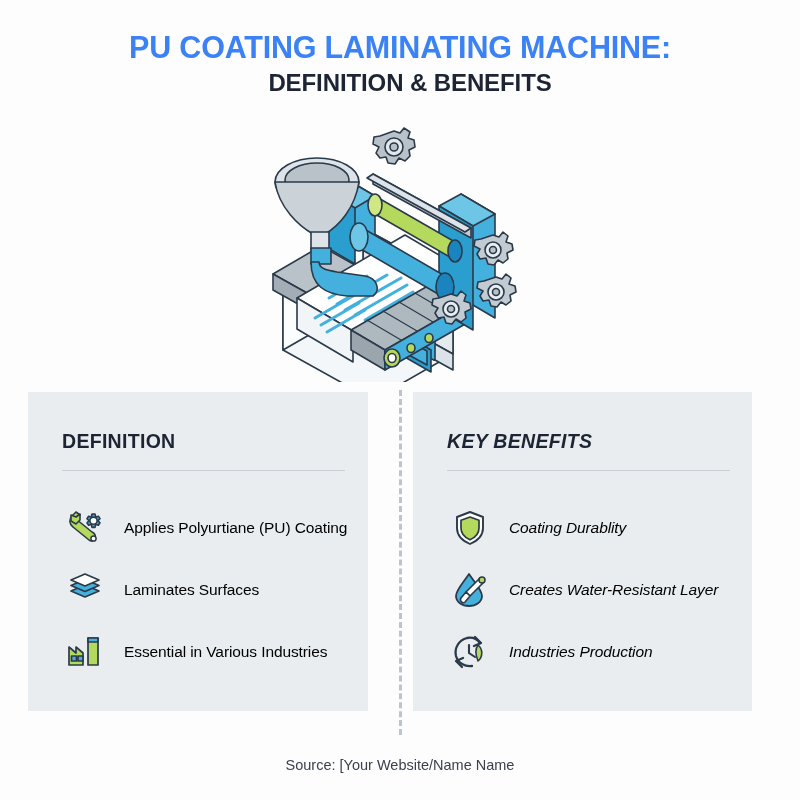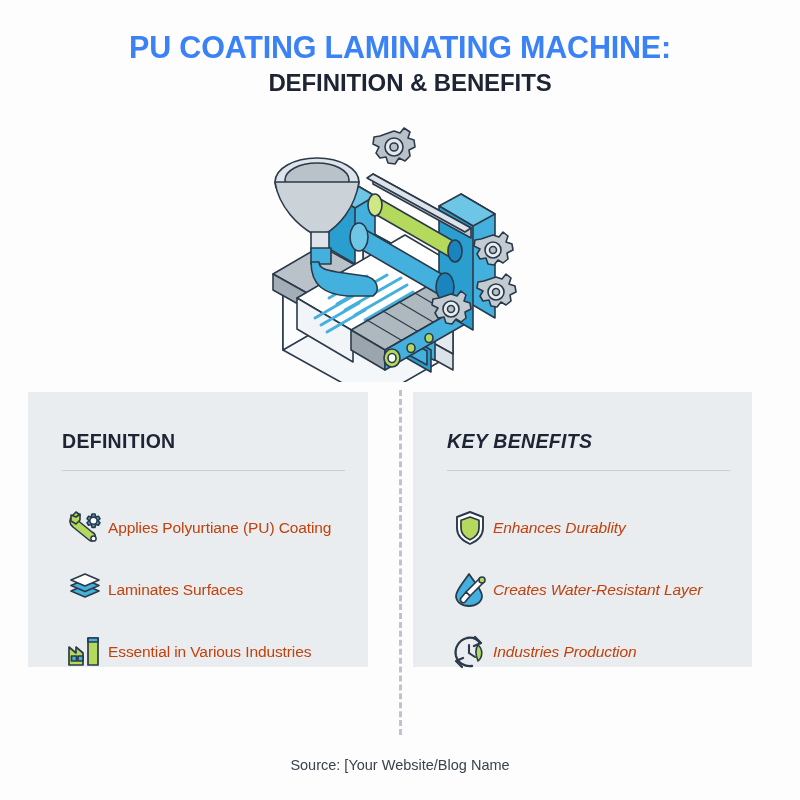--- a/index.html
+++ b/index.html
@@ -53,21 +53,21 @@
   .illustration svg {
     display: block;
     width: 290px;
     height: 260px;
   }
 
   
   .panel {
     position: absolute;
     top: 392px;
-    height: 275px;
+    height: 319px;
     background: #e9edf0;
   }
   .panel-left  { left: 28px;  width: 340px; }
   .panel-right { left: 413px; width: 339px; font-style: italic; }
 
   .divider {
     position: absolute;
     left: 399px;
     top: 390px;
     width: 0;
@@ -107,22 +107,23 @@
   .item-icon {
     width: 46px;
     min-width: 46px;
     height: 46px;
     display: flex;
     align-items: center;
     justify-content: center;
   }
   .item-icon svg { display: block; }
   .item-label {
+    margin-left: 16px;
     font-size: 15.5px;
-    color: #c2410c;
+    color: #000000;
     white-space: nowrap;
     letter-spacing: -0.1px;
   }
 
   
   .footer {
     position: absolute;
     top: 757px;
     left: 0;
     width: 800px;
@@ -304,21 +305,21 @@
 
     <div class="item-list">
 
       <div class="item">
         <span class="item-icon">
           <svg width="40" height="40" viewBox="0 0 40 40" xmlns="http://www.w3.org/2000/svg">
             <path d="M20 4 L33 9 L33 20 C33 28, 27 33, 20 36 C13 33, 7 28, 7 20 L7 9 Z" fill="#ffffff" stroke="#2b3a4a" stroke-width="1.9" stroke-linejoin="round"></path>
             <path d="M20 9 L29 12.3 L29 20 C29 26, 25 29.6, 20 31.8 C15 29.6, 11 26, 11 20 L11 12.3 Z" fill="#b5d95c" stroke="#2b3a4a" stroke-width="1.7" stroke-linejoin="round"></path>
           </svg>
         </span>
-        <span class="item-label">Enhances Durablity</span>
+        <span class="item-label">Coating Durablity</span>
       </div>
 
       <div class="item">
         <span class="item-icon">
           <svg width="40" height="40" viewBox="0 0 40 40" xmlns="http://www.w3.org/2000/svg">
             <path d="M19 4 C13 13, 6 20, 6 26 C6 32, 12 36, 19 36 C26 36, 32 32, 32 26 C32 20, 25 13, 19 4 Z" fill="#43b0dd" stroke="#2b3a4a" stroke-width="1.8" stroke-linejoin="round"></path>
             <path d="M30 8 L34 12 L20 26 L16 22 Z" fill="#ffffff" stroke="#2b3a4a" stroke-width="1.6" stroke-linejoin="round"></path>
             <path d="M16 22 L20 26 L15 32 C13 34, 9 31, 11 28 Z" fill="#ffffff" stroke="#2b3a4a" stroke-width="1.6" stroke-linejoin="round"></path>
             <circle cx="32" cy="10" r="3" fill="#b5d95c" stroke="#2b3a4a" stroke-width="1.5"></circle>
           </svg>
@@ -336,13 +337,13 @@
             <path d="M19 13 L19 21 L25 25" fill="none" stroke="#2b3a4a" stroke-width="2.1" stroke-linecap="round"></path>
           </svg>
         </span>
         <span class="item-label">Industries Production</span>
       </div>
 
     </div>
   </div>
 </div>
 
-<div class="footer">Source: [Your Website/Blog Name</div>
+<div class="footer">Source: [Your Website/Name Name</div>
 
 </body></html>

